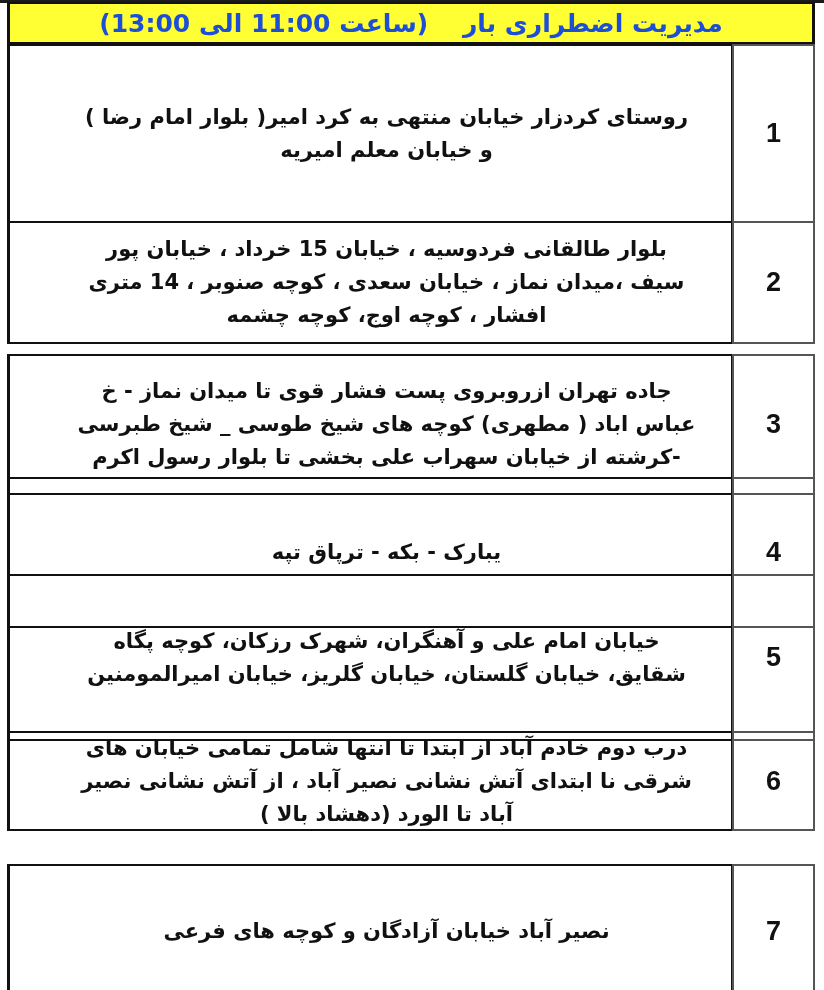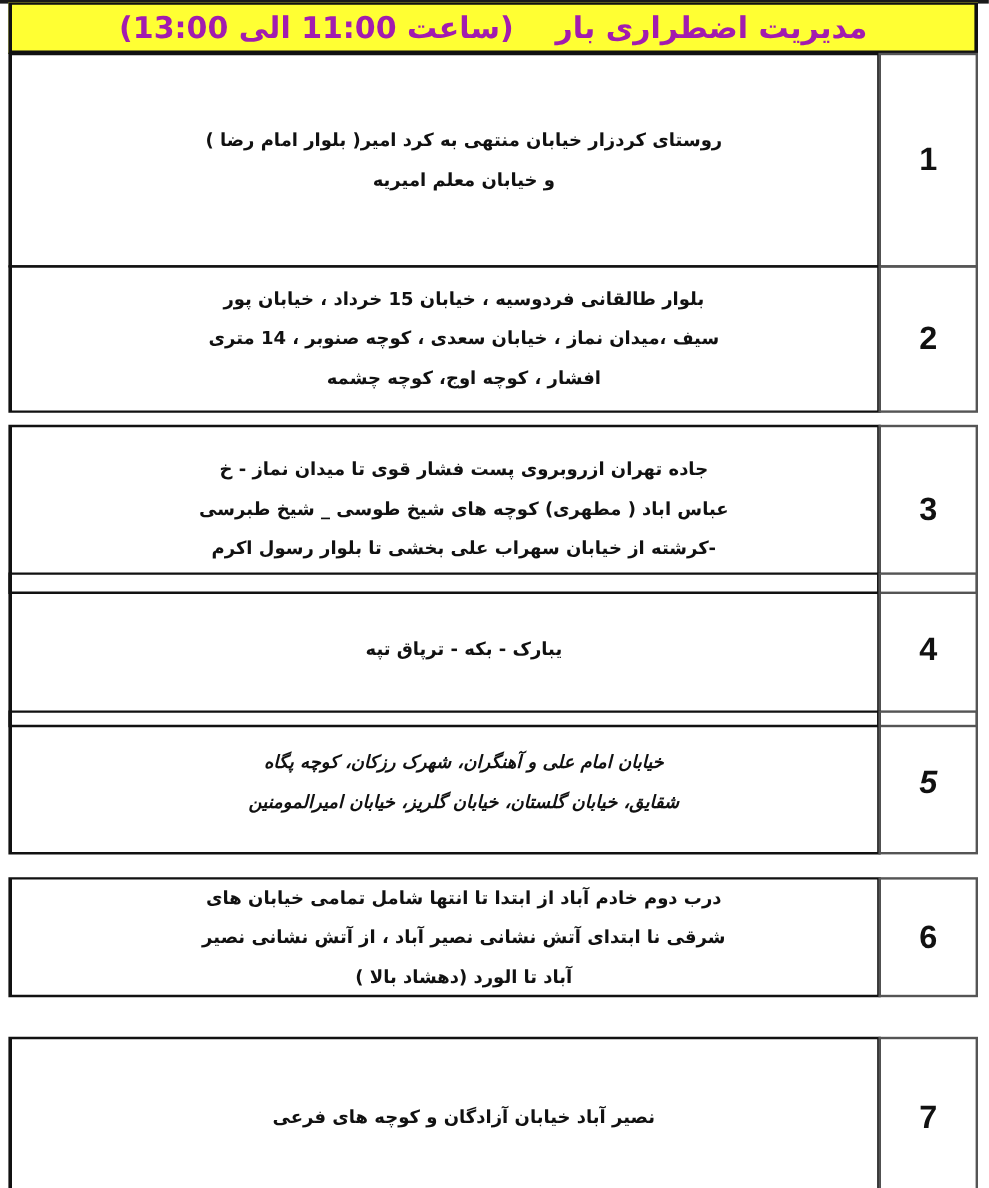--- a/index.html
+++ b/index.html
@@ -14,34 +14,34 @@
     .top-line {
       position: absolute; left: 0; top: 0; width: 824px; height: 3px; background: #1a1a1a;
     }
     .header {
       position: absolute; left: 7px; top: 2px; width: 808px; height: 43px;
       background: #ffff33; border: 3px solid #111; border-top-width: 2px;
       display: flex; align-items: center; justify-content: center;
       direction: rtl;
     }
     .header-title {
-      font-weight: bold; font-size: 25px; color: #a21caf; white-space: pre;
+      font-weight: bold; font-size: 25px; color: #1d4ed8; white-space: pre;
       letter-spacing: 0px;
     }
     .row {
       position: absolute; left: 7px; width: 808px;
     }
     .cell-text {
       position: absolute; left: 0; top: 0; width: 727px; height: 100%;
       border: 3px solid #111; border-top-width: 2px; border-bottom-width: 2px;
       display: flex; align-items: center; justify-content: center;
       direction: rtl; text-align: center; padding: 0 8px;
     }
     .cell-text span {
-      font-weight: bold; font-size: 15px; line-height: 33px; color: #111;
+      font-weight: bold; font-size: 21px; line-height: 33px; color: #111;
       white-space: pre-line;
       margin-left: 32px;
     }
     .cell-num {
       position: absolute; left: 725px; top: 0; width: 83px; height: 100%;
       border: 2px solid #555; border-left-width: 2px;
       display: flex; align-items: center; justify-content: center;
     }
     .cell-num span {
       font-family: "Liberation Sans", sans-serif;
@@ -83,30 +83,30 @@
     <div class="cell-text">
       <span>جاده تهران ازروبروی پست فشار قوی   تا میدان نماز - خ
 عباس اباد ( مطهری)  کوچه های شیخ طوسی _ شیخ طبرسی
 -کرشته از خیابان سهراب علی بخشی تا بلوار رسول اکرم</span>
     </div>
     <div class="cell-num">
       <span>3</span>
     </div>
   </div>
 
-  <div class="row" style="top:477px;height:129px;">
+  <div class="row" style="top:477px;height:151px;">
     <div class="cell-text">
       <span>یبارک - بکه - ترپاق تپه</span>
     </div>
     <div class="cell-num">
       <span>4</span>
     </div>
   </div>
 
-  <div class="row" style="top:592px;height:120px;font-style:italic;">
+  <div class="row" style="top:574px;height:167px;">
     <div class="cell-text">
       <span>خیابان امام علی و آهنگران، شهرک رزکان، کوچه پگاه
 شقایق، خیابان گلستان، خیابان گلریز، خیابان امیرالمومنین</span>
     </div>
     <div class="cell-num">
       <span>5</span>
     </div>
   </div>
 
   <div class="row" style="top:731px;height:100px;">

